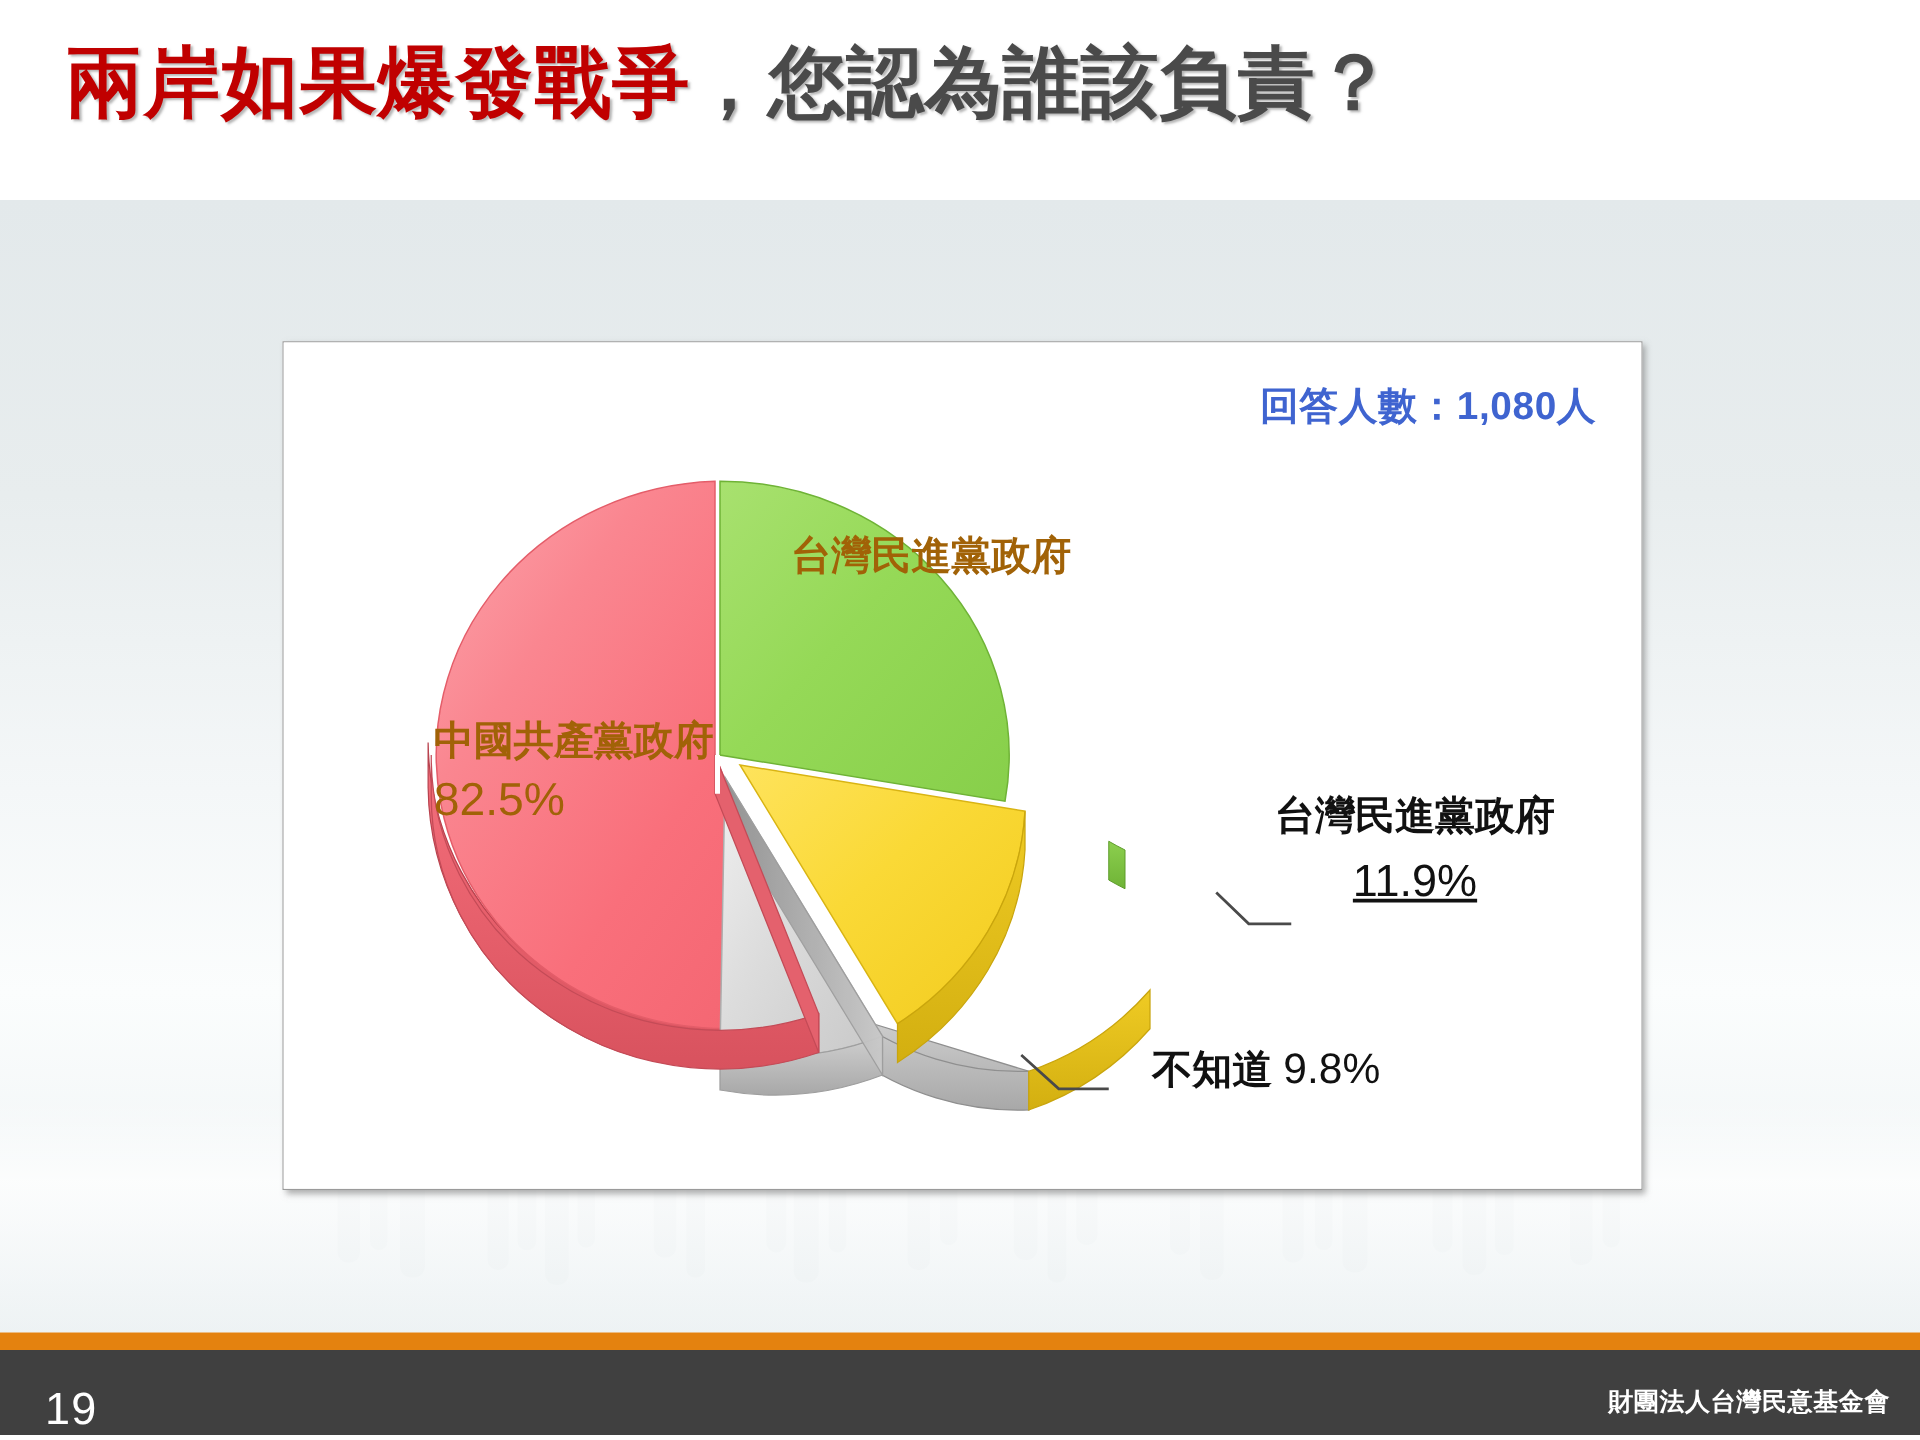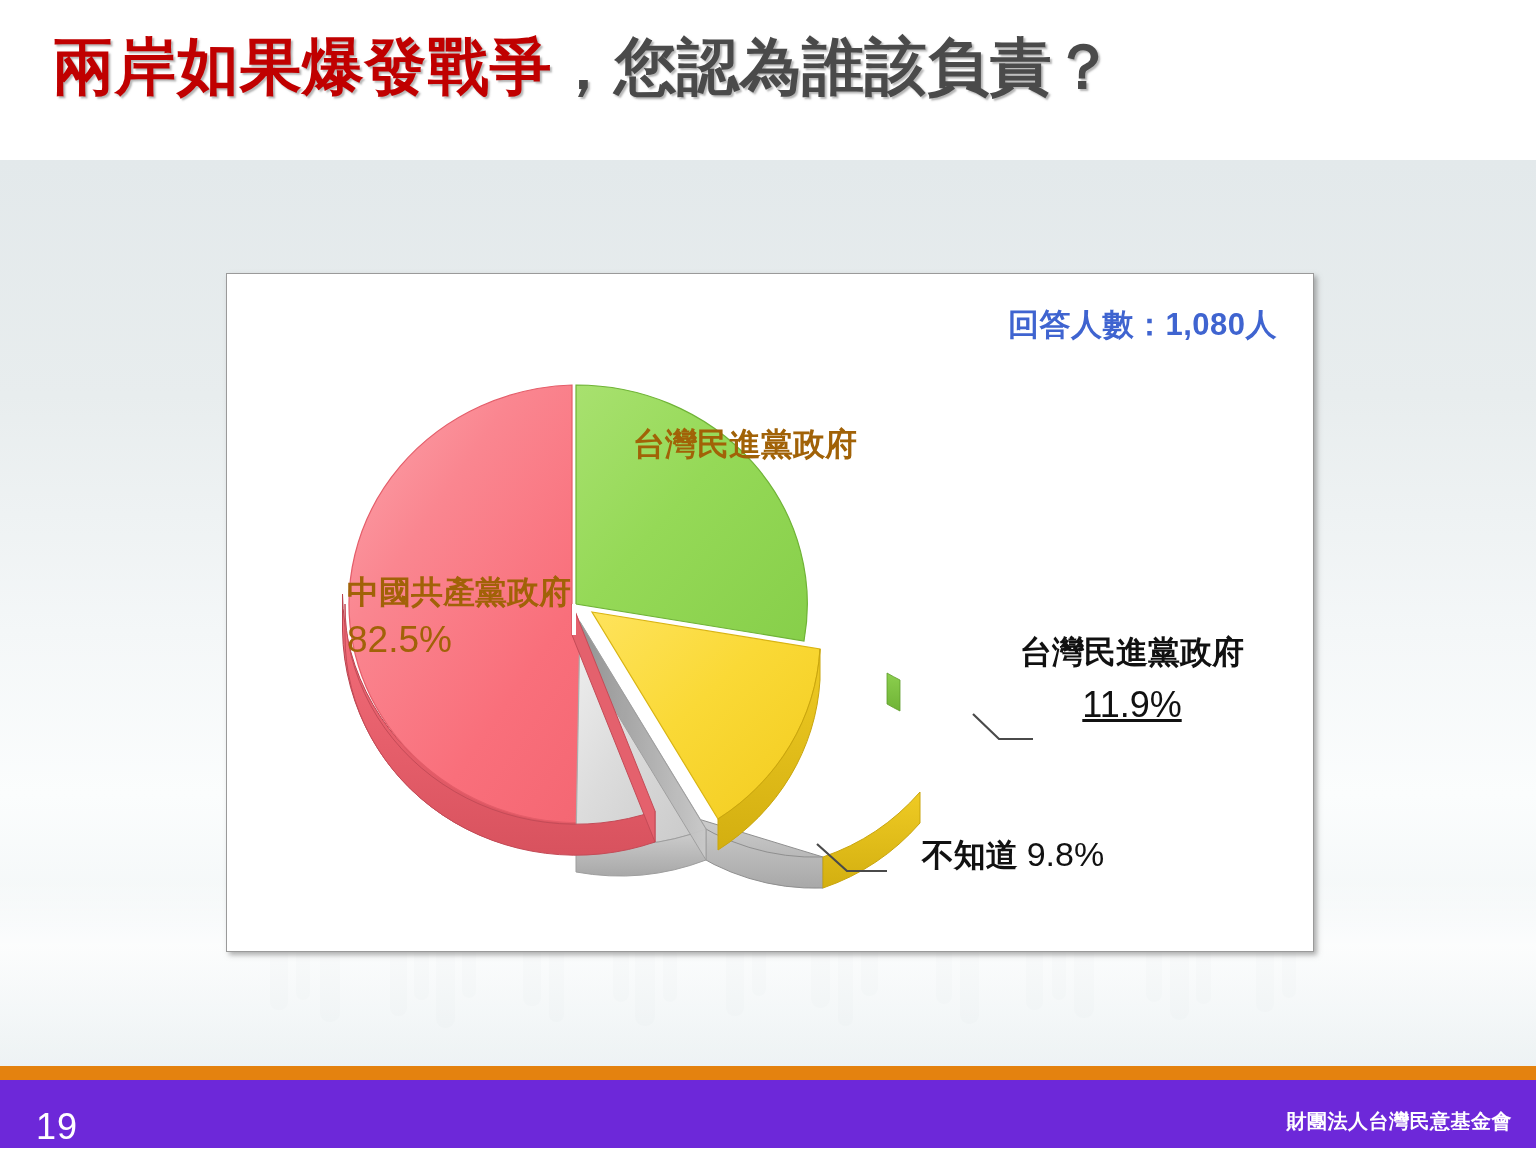--- a/index.html
+++ b/index.html
@@ -189,21 +189,21 @@
   #footer-stripe {
     position: absolute;
     left: 0; top: 0;
     width: 1536px; height: 14px;
     background: #E4820F;
   }
   #footer-body {
     position: absolute;
     left: 0; top: 14px;
     width: 1536px; height: 68px;
-    background: #6d28d9;
+    background: #404040;
   }
   #page-number {
     position: absolute;
     left: 36px;
     top: 26px;
     font-size: 36px;
     color: #FFFFFF;
     font-weight: normal;
     letter-spacing: 1px;
   }

